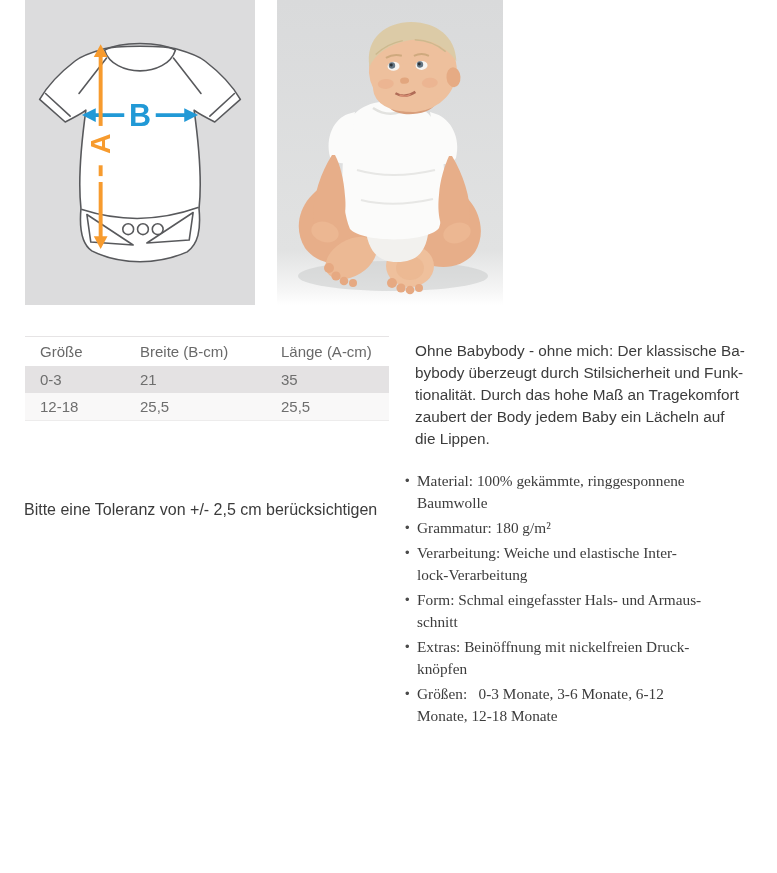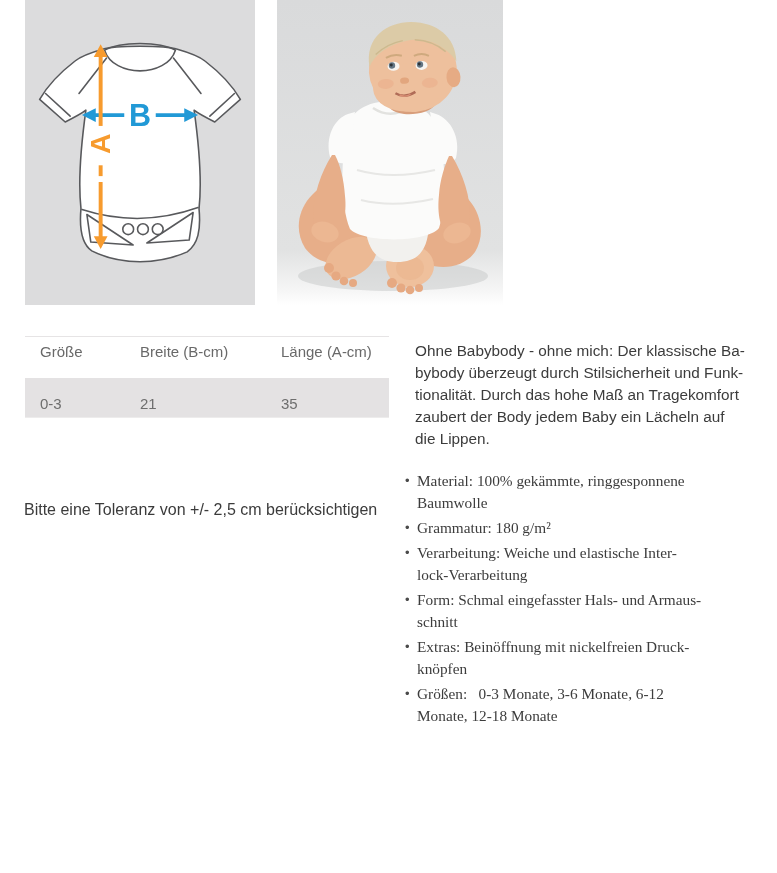--- a/index.html
+++ b/index.html
@@ -10,23 +10,23 @@
   .diagram-panel{position:absolute;left:25px;top:0;width:230px;height:305px;background:#dcdcdd;}
   .photo-panel{position:absolute;left:277px;top:0;width:226px;height:305px;background:#dbdcdc;}
   .diagram-panel svg,.photo-panel svg{display:block;}
 
   
   .size-table{position:absolute;left:25px;top:336px;width:364px;border-collapse:collapse;
               font-size:15px;color:#6e6e6e;}
   .size-table col.c1{width:100px;}
   .size-table col.c2{width:141px;}
   .size-table col.c3{width:123px;}
-  .size-table th{font-weight:400;text-align:left;padding:6px 0 18px 15px;
+  .size-table th{font-weight:400;text-align:left;padding:6px 0 6px 15px;
                  border-top:1px solid #e6e4e5;background:#ffffff;color:#696969;}
-  .size-table td{padding:17px 0 5px 15px;}
+  .size-table td{padding:5px 0 5px 15px;}
   .size-table tbody tr:nth-child(odd){background:#e4e2e3;}
   .size-table tbody tr:nth-child(even){background:#f9f8f8;}
   .size-table tbody tr:last-child{border-bottom:1px solid #edecec;}
 
   .tolerance-note{position:absolute;left:24px;top:501px;font-size:16px;color:#3b3b3b;}
 
   
   .description{position:absolute;left:402px;top:327px;width:374px;font-size:15.3px;
                line-height:22px;color:#3c3c3c;}
   .description p{margin:13px;white-space:pre-line;}
@@ -199,20 +199,25 @@
         <th>Breite (B-cm)</th>
         <th>Länge (A-cm)</th>
       </tr>
     </thead>
     <tbody>
       <tr>
         <td>0-3</td>
         <td>21</td>
         <td>35</td>
       </tr>
+      <tr>
+        <td>12-18</td>
+        <td>25,5</td>
+        <td>25,5</td>
+      </tr>
     </tbody>
   </table>
 
   <div class="tolerance-note">Bitte eine Toleranz von +/- 2,5 cm berücksichtigen</div>
 
   <div class="description">
     <p>Ohne Babybody - ohne mich: Der klassische Ba-
 bybody überzeugt durch Stilsicherheit und Funk-
 tionalität. Durch das hohe Maß an Tragekomfort
 zaubert der Body jedem Baby ein Lächeln auf

